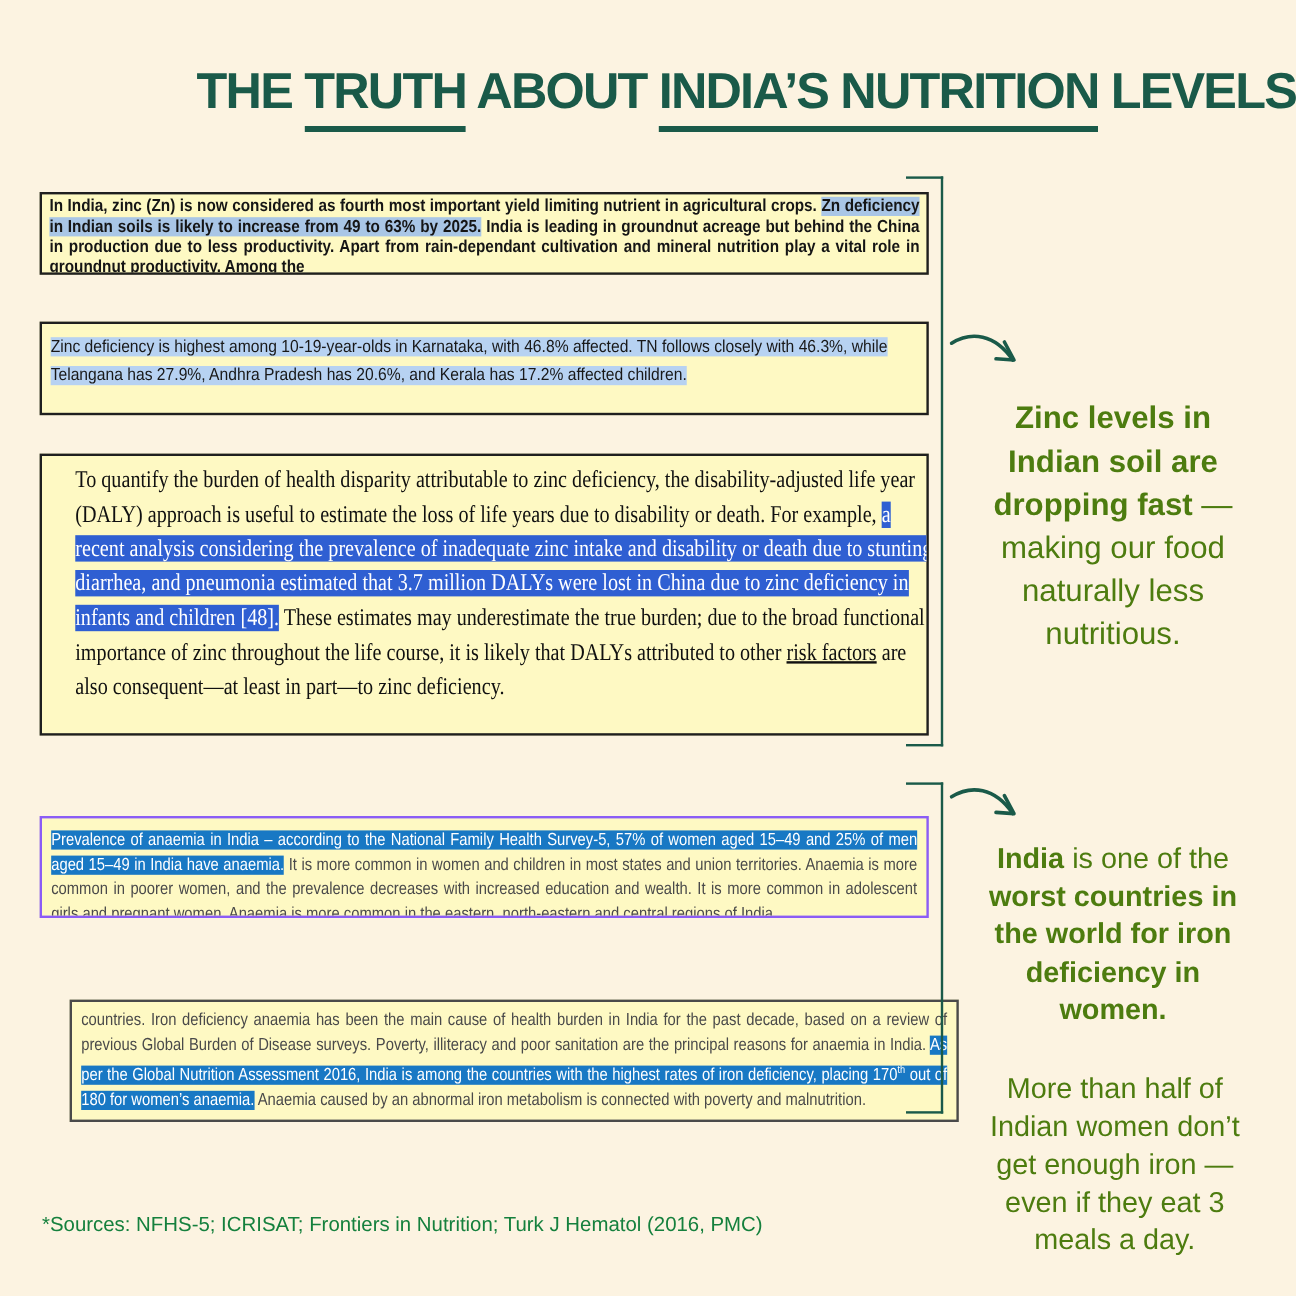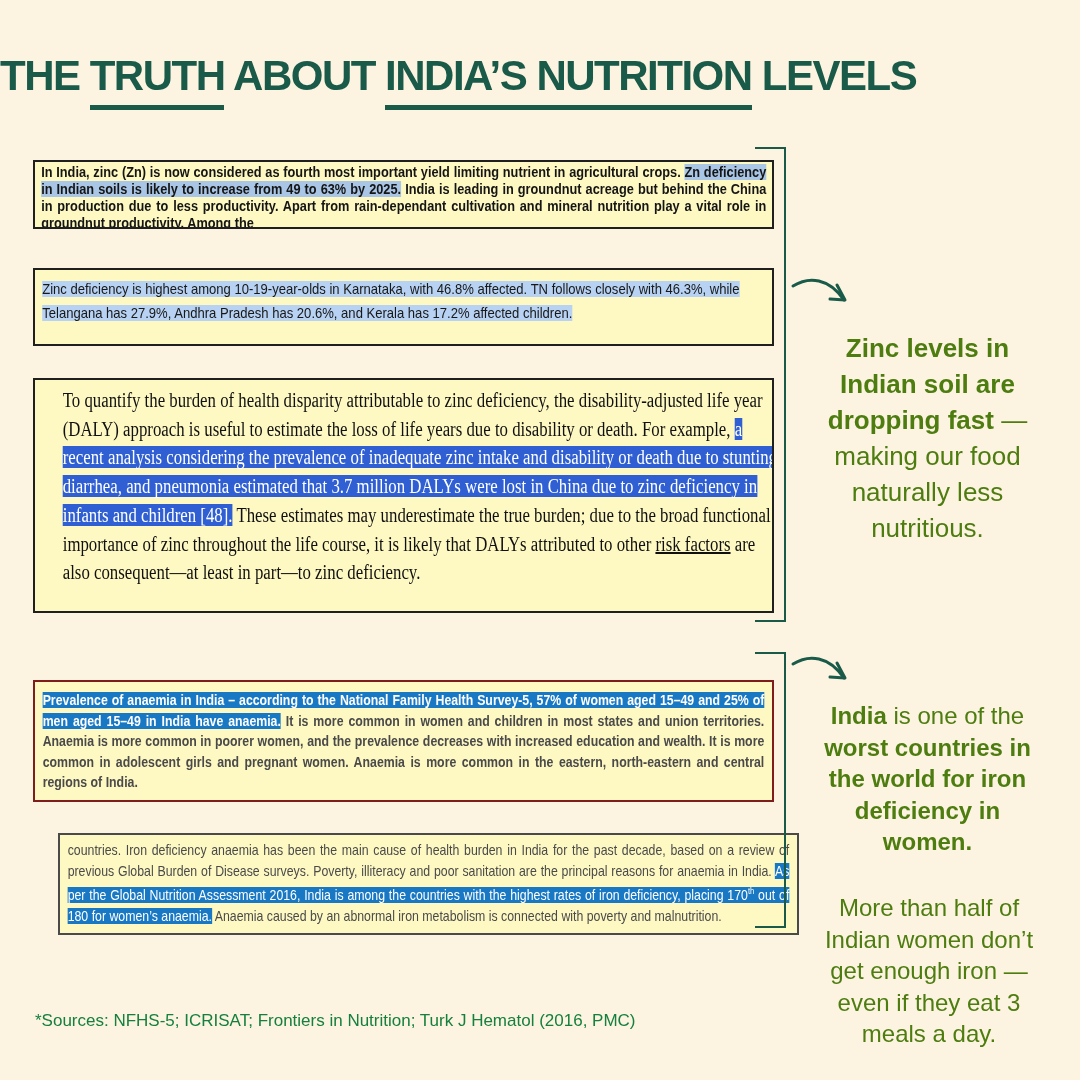--- a/index.html
+++ b/index.html
@@ -1,20 +1,20 @@
 <!DOCTYPE html>
 <html><head>
 <meta charset="utf-8">
 <style>
   * { margin:0; padding:0; box-sizing:border-box; }
   body { width:1080px; height:1080px; font-family:"Liberation Sans", sans-serif; }
   .canvas { position:relative; width:1080px; height:1080px; background:#fcf3e1; overflow:hidden; }
 
   
-  .title { position:absolute; top:52px; left:0; width:1080px; text-align:left;
+  .title { position:absolute; top:52px; left:0; width:1080px; text-align:right;
            color:#1a5a49; font-weight:bold; font-size:42px; letter-spacing:-1.5px;
            font-family:"Liberation Sans", sans-serif; white-space:nowrap; }
   .title .u { border-bottom:5px solid #1a5a49; padding-bottom:6px; }
 
   
   .box { position:absolute; left:33px; width:741px; background:#fef9c3; overflow:hidden; }
   .box .inner { transform-origin:0 0; }
 
   .box1 { top:160px; height:69px; border:2px solid #1f1f1f; }
   .box1 .inner { width:838px; transform:scaleX(0.88); padding:2px 7px 0;
@@ -27,21 +27,21 @@
                  font-size:14.5px; line-height:24px; color:#181818; }
   .hl-light2 { background:#b7d2f2; }
 
   .box3 { top:378px; height:235px; border:2px solid #1f1f1f;padding-left:21px; }
   .box3 .inner { width:877px; transform:scaleX(0.84); padding:6px 10px 0 8px;
                  font-family:"Liberation Serif", serif; font-size:20px;
                  line-height:28.7px; color:#101010; }
   .sel-royal { background:#2f5fd2; color:#ffffff; }
   .doc-link { text-decoration:underline; color:#101010; }
 
-  .box4 { top:680px; height:122px; border:2px solid #7f1d1d;font-weight:bold; }
+  .box4 { top:680px; height:85px; border:2px solid #8b5cf6; }
   .box4 .inner { width:867px; transform:scaleX(0.85); padding:8px 9px 0;
                  font-size:14.5px; line-height:20.6px; text-align:justify; color:#4a4a4a; }
   .sel-wiki { background:#1878c4; color:#ffffff; }
 
   .box5 { top:833px; height:102px; border:2px solid #4a4a4a;margin-left:25px; }
   .box5 .inner { width:867px; transform:scaleX(0.85); padding:5px 9px 0;
                  font-size:14.5px; line-height:20.6px; text-align:justify; color:#4a4a4a; }
   .box5 sup, .box4 sup { font-size:9px; }
 
   

